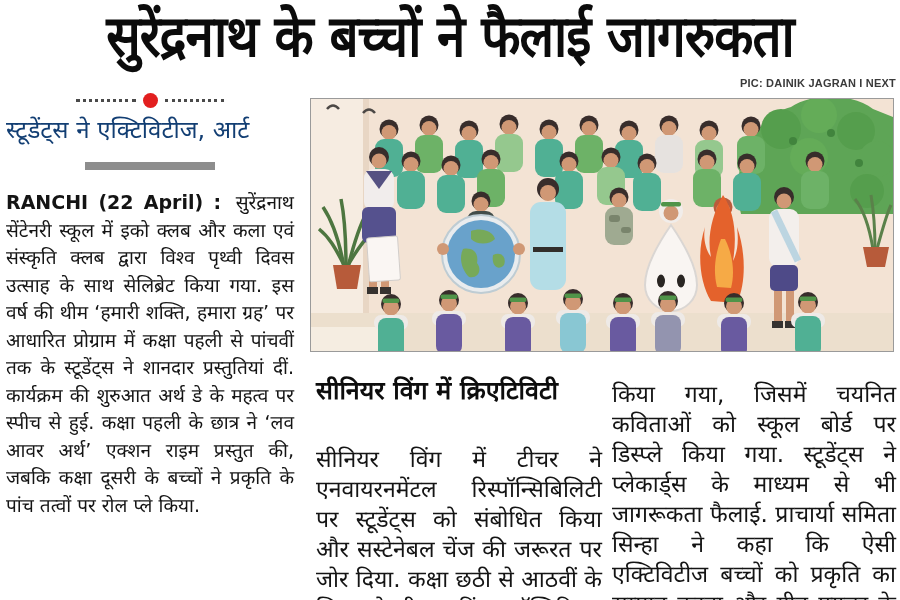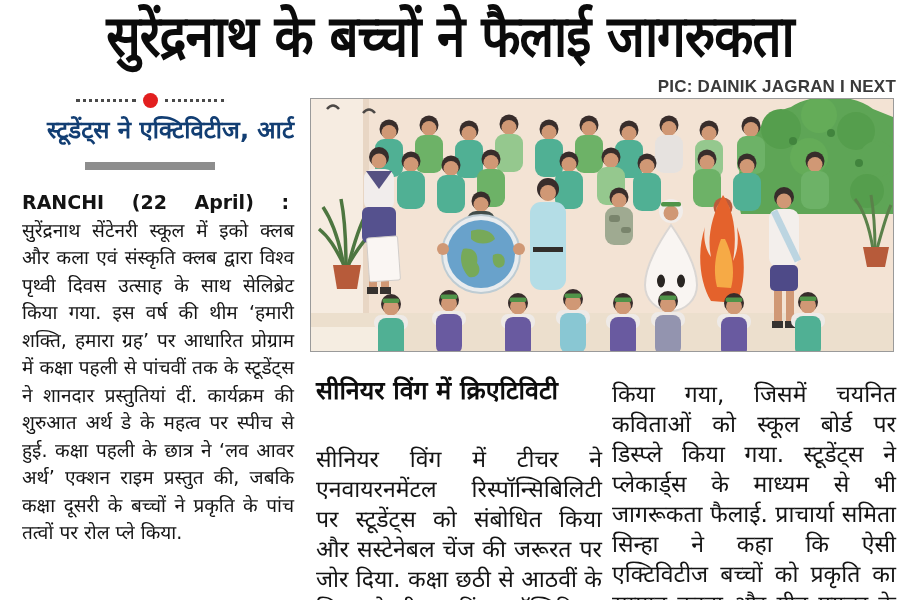--- a/index.html
+++ b/index.html
@@ -10,34 +10,34 @@
   
   .headline{
     position:absolute;top:-8px;left:0;width:900px;text-align:center;
     font-size:51px;font-weight:900;color:#0b0b0b;white-space:nowrap;
     letter-spacing:-1px;transform:scaleY(1.12);transform-origin:top center;
     line-height:80px;
   }
   .credit{
     position:absolute;top:77px;right:4px;
     font-family:"Liberation Sans",sans-serif;
-    font-size:17px;font-weight:700;color:#3a3a3a;letter-spacing:.2px;
+    font-size:11px;font-weight:700;color:#3a3a3a;letter-spacing:.2px;
   }
   
   .left-col{position:absolute;left:6px;top:90px;width:288px;}
   .sep{display:flex;align-items:center;gap:7px;margin:2px 70px 6px 70px;height:16px;}
   .sep .dots{flex:1;border-top:3px dotted #4a4a4a;height:0;}
   .sep .reddot{width:15px;height:15px;border-radius:50%;background:#e21f1f;flex:0 0 auto;}
   .subtitle{
-    text-align:right;color:#123e73;font-weight:700;
+    text-align:left;color:#123e73;font-weight:400;
     font-size:24px;line-height:33px;
   }
   .graybar{width:130px;height:8px;background:#8d8d8d;margin:15px auto 6px auto;}
   .body-text{
-    font-size:19px;line-height:27.5px;text-align:justify;color:#141414;margin-left:16px;
+    font-size:19px;line-height:27.5px;text-align:justify;color:#141414;
   }
   .dateline{font-weight:700;padding-right:5px;}
   
   .photo{
     position:absolute;left:310px;top:98px;width:582px;height:252px;
     border:1px solid #9a9a9a;box-sizing:content-box;background:#f4e7da;
   }
   .photo svg{display:block;width:100%;height:100%;}
   
   .mid-col{position:absolute;left:316px;top:374px;width:286px;}

